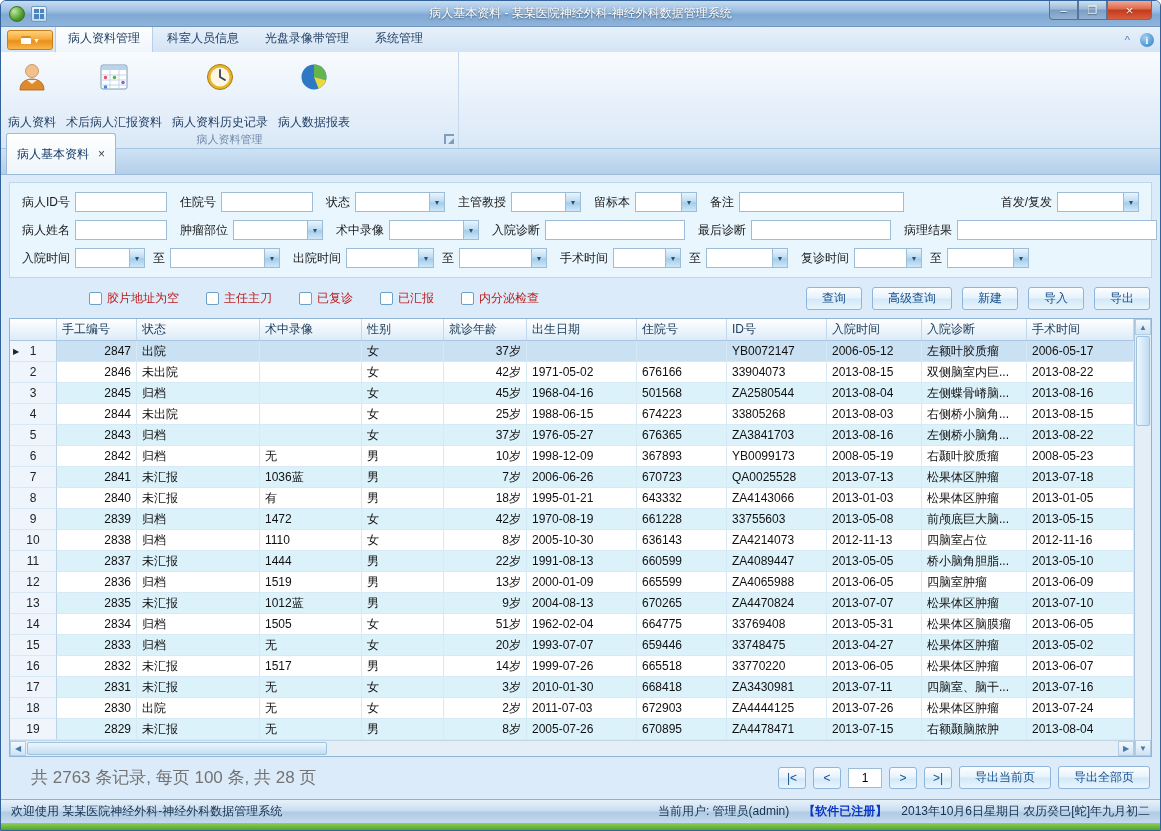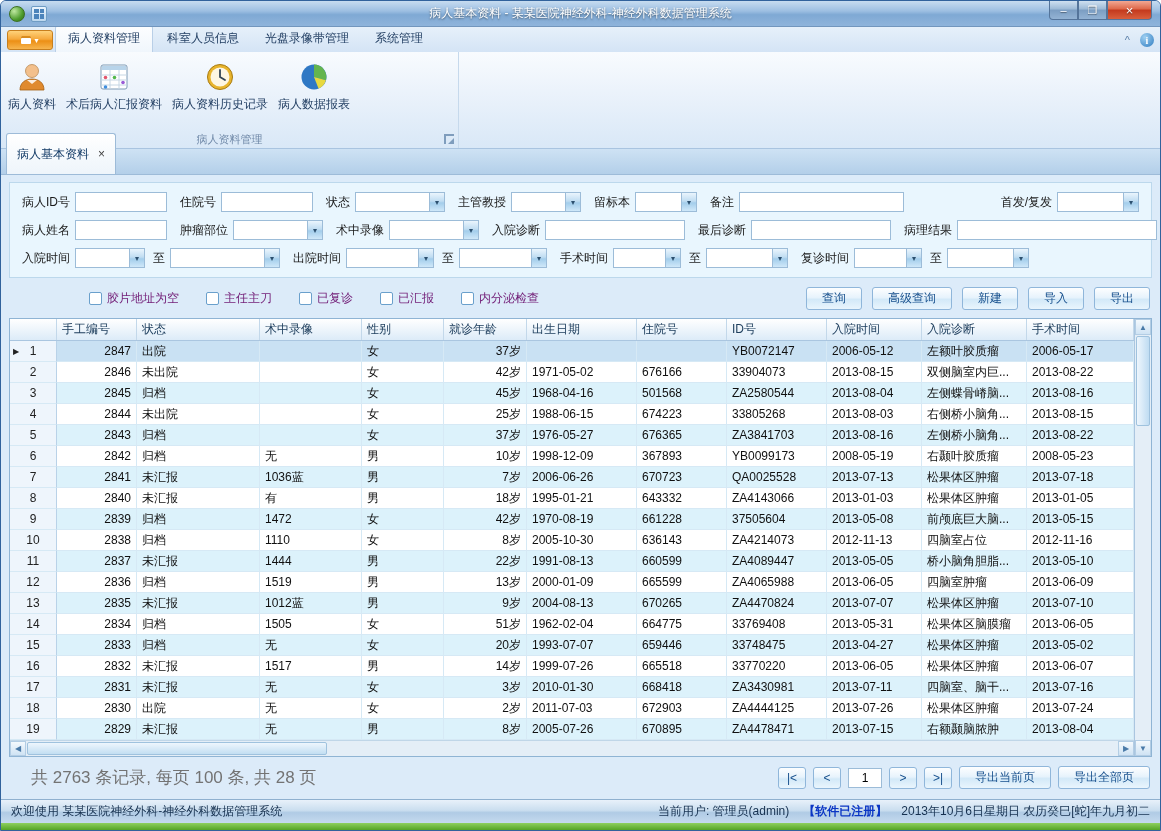--- a/index.html
+++ b/index.html
@@ -43,21 +43,21 @@
   .chev { color:#5b7fa7; font-size:11px; line-height:1; }
   .help-icon { width:14px; height:14px; border-radius:50%; color:#fff; font-size:10px; font-weight:bold;
                display:flex; align-items:center; justify-content:center;
                background:radial-gradient(circle at 35% 30%, #9fd0f2, #2f7cc0); font-family:"Liberation Serif",serif; }
 
   
   .ribbon-body { height:97px; flex:0 0 auto; display:flex; border-bottom:1px solid #a9c4e0;
                  background:linear-gradient(#f8fbfe,#e7f0fa 55%,#d9e8f7); }
   .ribbon-group { width:458px; display:flex; flex-direction:column; border-right:1px solid #c6d9ec; }
   .rbuttons { flex:1; display:flex; align-items:stretch; padding:3px 2px 0; }
-  .rbtn { display:flex; flex-direction:column; align-items:center; padding:5px 5px 2px; gap:4px; border-radius:3px; }
+  .rbtn { display:flex; flex-direction:column; align-items:center; padding:5px 5px 2px; gap:19px; border-radius:3px;justify-content:space-between; }
   .ricon { height:34px; display:flex; align-items:center; }
   .ricon svg { width:32px; height:32px; }
   .rlabel { color:#1d3a5f; white-space:nowrap; line-height:1.1; }
   .group-footer { height:17px; position:relative; display:flex; align-items:center; justify-content:center;
                   color:#7089a8; font-size:11px; }
   .dlauncher { position:absolute; right:4px; bottom:4px; width:10px; height:10px;
                border-top:2px solid #7f9dbd; border-left:2px solid #7f9dbd; }
   .dlauncher i { position:absolute; right:0; bottom:0; width:0; height:0; border:3px solid transparent;
                  border-right-color:#7f9dbd; border-bottom-color:#7f9dbd; }
 
@@ -84,21 +84,21 @@
   .sel-text { flex:1; }
   .sel-btn { width:15px; border-left:1px solid #9cbcd8; color:#2c506f; font-size:8px;
              display:flex; align-items:center; justify-content:center;
              background:linear-gradient(#eaf5fd,#c0ddf2 45%,#a3cdeb 55%,#cfe8f9); }
   .w62{width:62px}.w68{width:68px}.w70{width:70px}.w82{width:82px}.w88{width:88px}.w90{width:90px}
   .w92{width:92px}.w110{width:110px}.w140{width:140px}.w165{width:165px}.w200{width:200px}
 
   .action-row { display:flex; align-items:center; margin:9px 0 8px; padding-left:80px; }
   .cb { display:flex; align-items:center; gap:5px; margin-right:27px; }
   .cbbox { width:13px; height:13px; border:1px solid #6aa0cc; background:#fff; border-radius:2px; }
-  .cblabel { color:#701a75; }
+  .cblabel { color:#b91c1c; }
   .abtn-group { margin-left:auto; display:flex; gap:10px; padding-right:2px; }
   .abtn { height:23px; padding:0 15px; border-radius:3px; border:1px solid #8fb6da; color:#17508d; font:inherit;
           background:linear-gradient(#fdfeff,#e7f3fc 45%,#d3e9f8 55%,#e9f5fd); white-space:nowrap; }
 
   
   .grid-outer { display:flex; border:1px solid #8fb4d4; background:#fff; flex:0 0 auto; }
   .grid-main { flex:1; display:flex; flex-direction:column; min-width:0; }
   .gcols { display:grid; grid-template-columns:47px 80px 123px 102px 82px 83px 110px 90px 100px 95px 105px minmax(0,1fr); }
   .grid-header { height:22px; background:linear-gradient(#ffffff,#dcebf8); border-bottom:1px solid #aac6e0; }
   .hcell { border-right:1px solid #c3d8ea; display:flex; align-items:center; padding:0 5px; color:#20405f;
@@ -534,21 +534,21 @@
             </div>
             <div class="gcols grid-row odd">
               <div class="grid-cell c0">9</div>
               <div class="grid-cell c1">2839</div>
               <div class="grid-cell c2">归档</div>
               <div class="grid-cell c3">1472</div>
               <div class="grid-cell c4">女</div>
               <div class="grid-cell c5">42岁</div>
               <div class="grid-cell c6">1970-08-19</div>
               <div class="grid-cell c7">661228</div>
-              <div class="grid-cell c8">37505604</div>
+              <div class="grid-cell c8">33755603</div>
               <div class="grid-cell c9">2013-05-08</div>
               <div class="grid-cell c10">前颅底巨大脑...</div>
               <div class="grid-cell c11">2013-05-15</div>
             </div>
             <div class="gcols grid-row even">
               <div class="grid-cell c0">10</div>
               <div class="grid-cell c1">2838</div>
               <div class="grid-cell c2">归档</div>
               <div class="grid-cell c3">1110</div>
               <div class="grid-cell c4">女</div>

